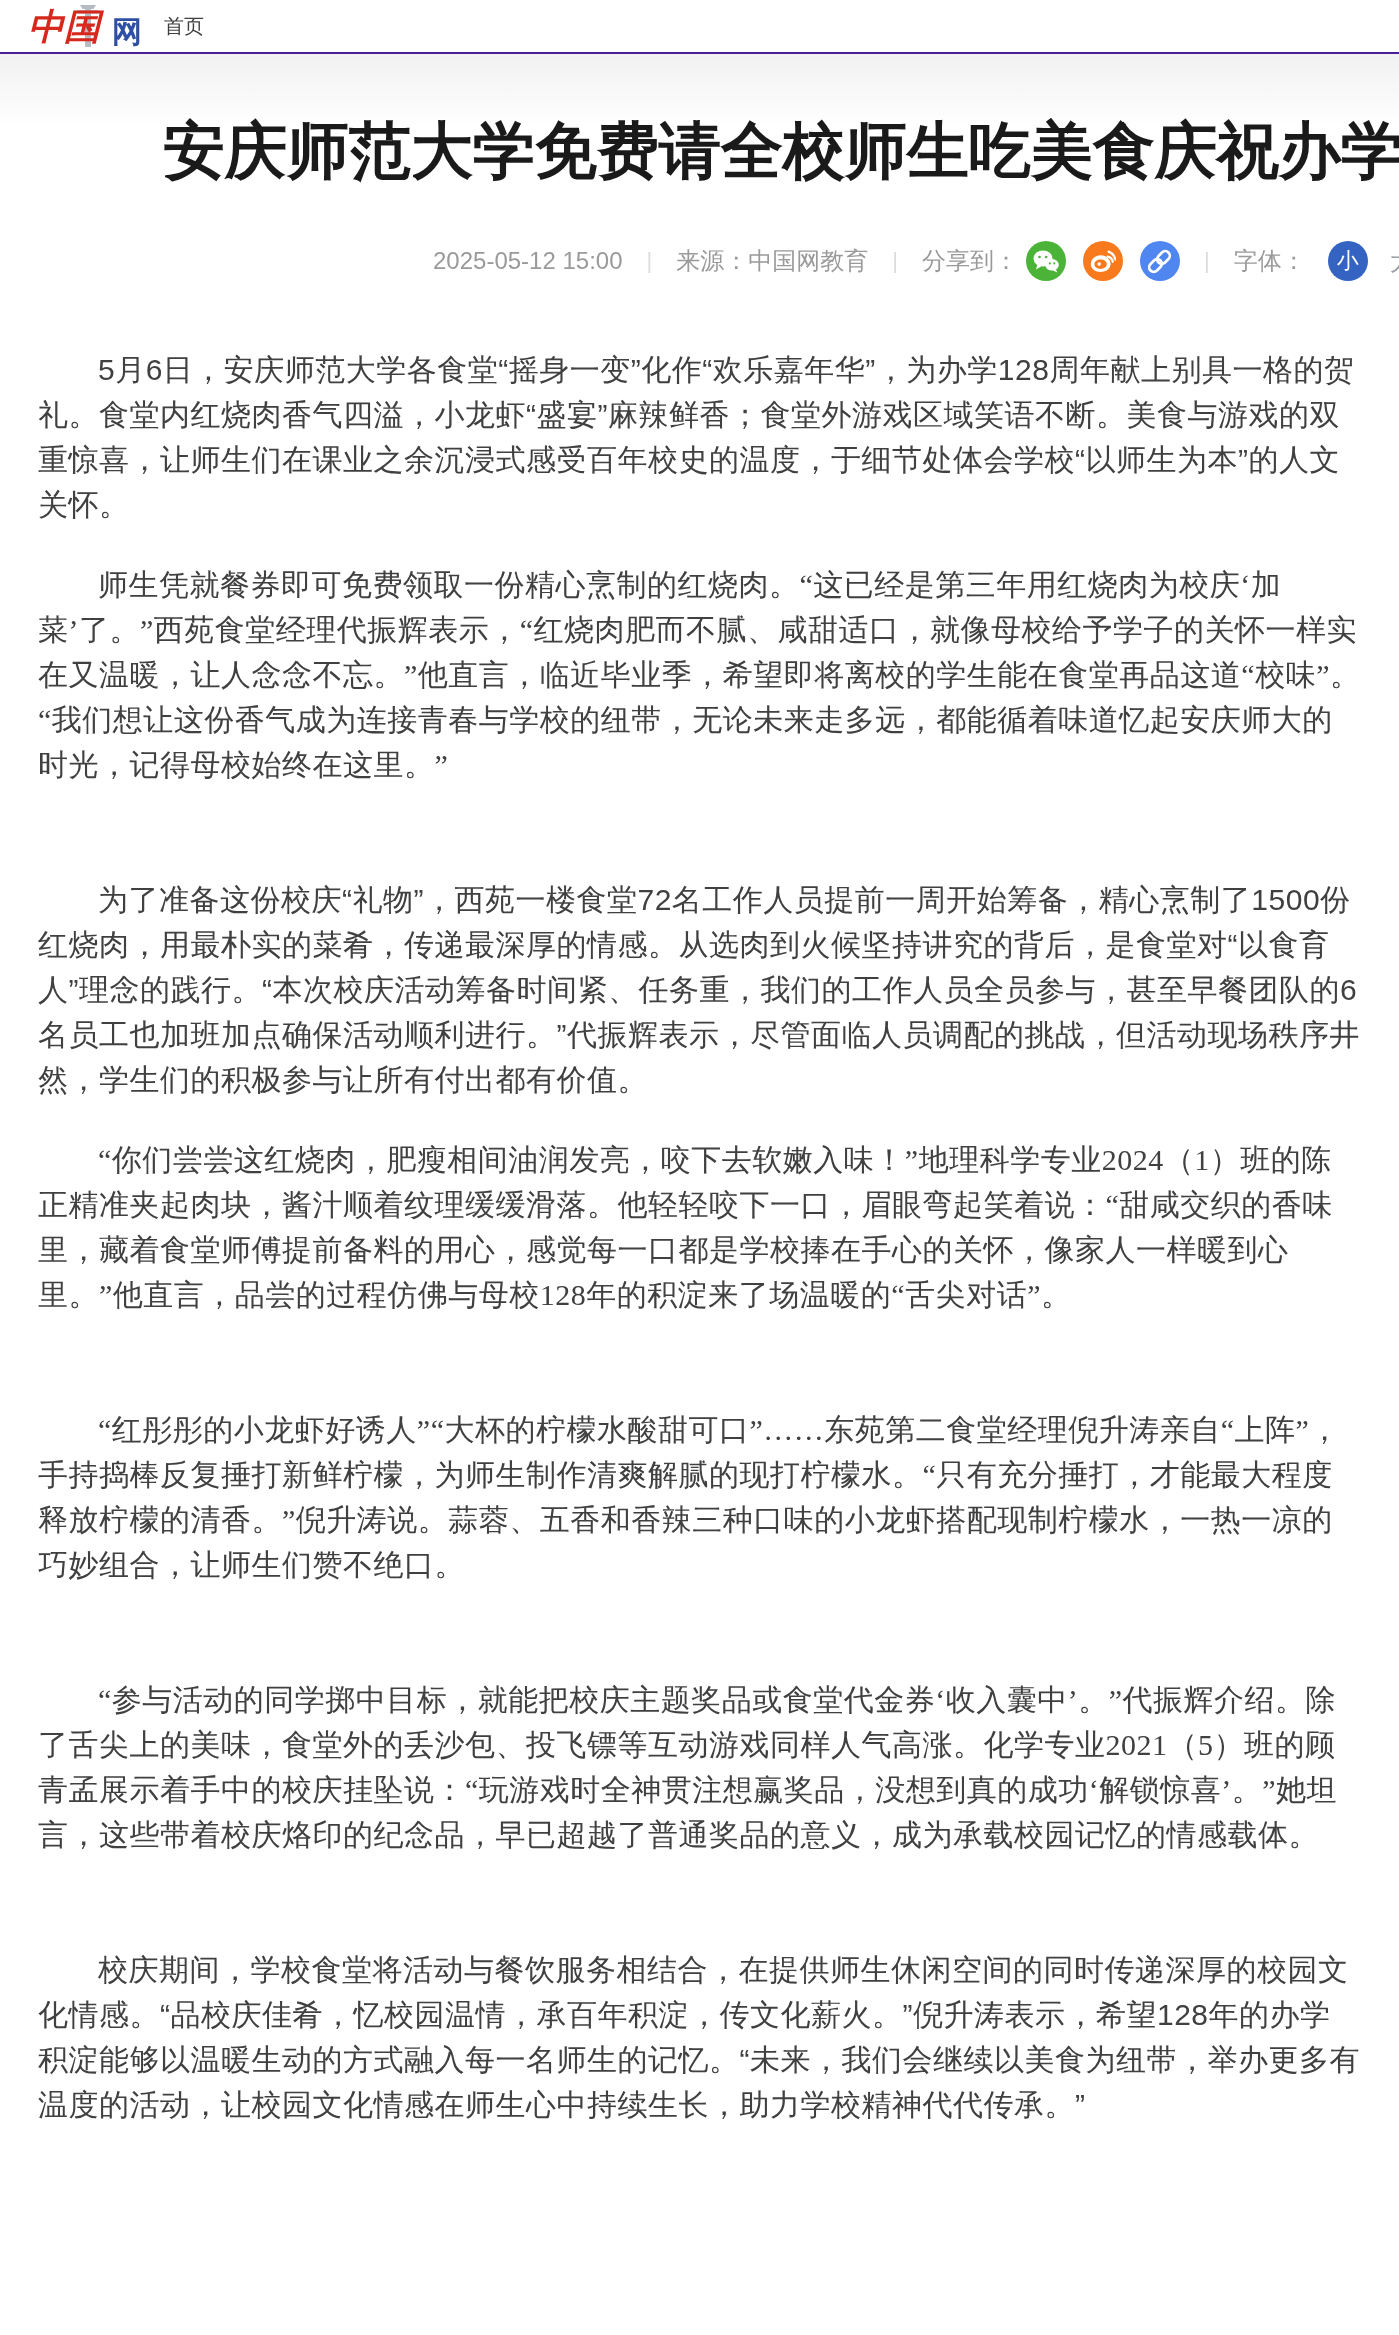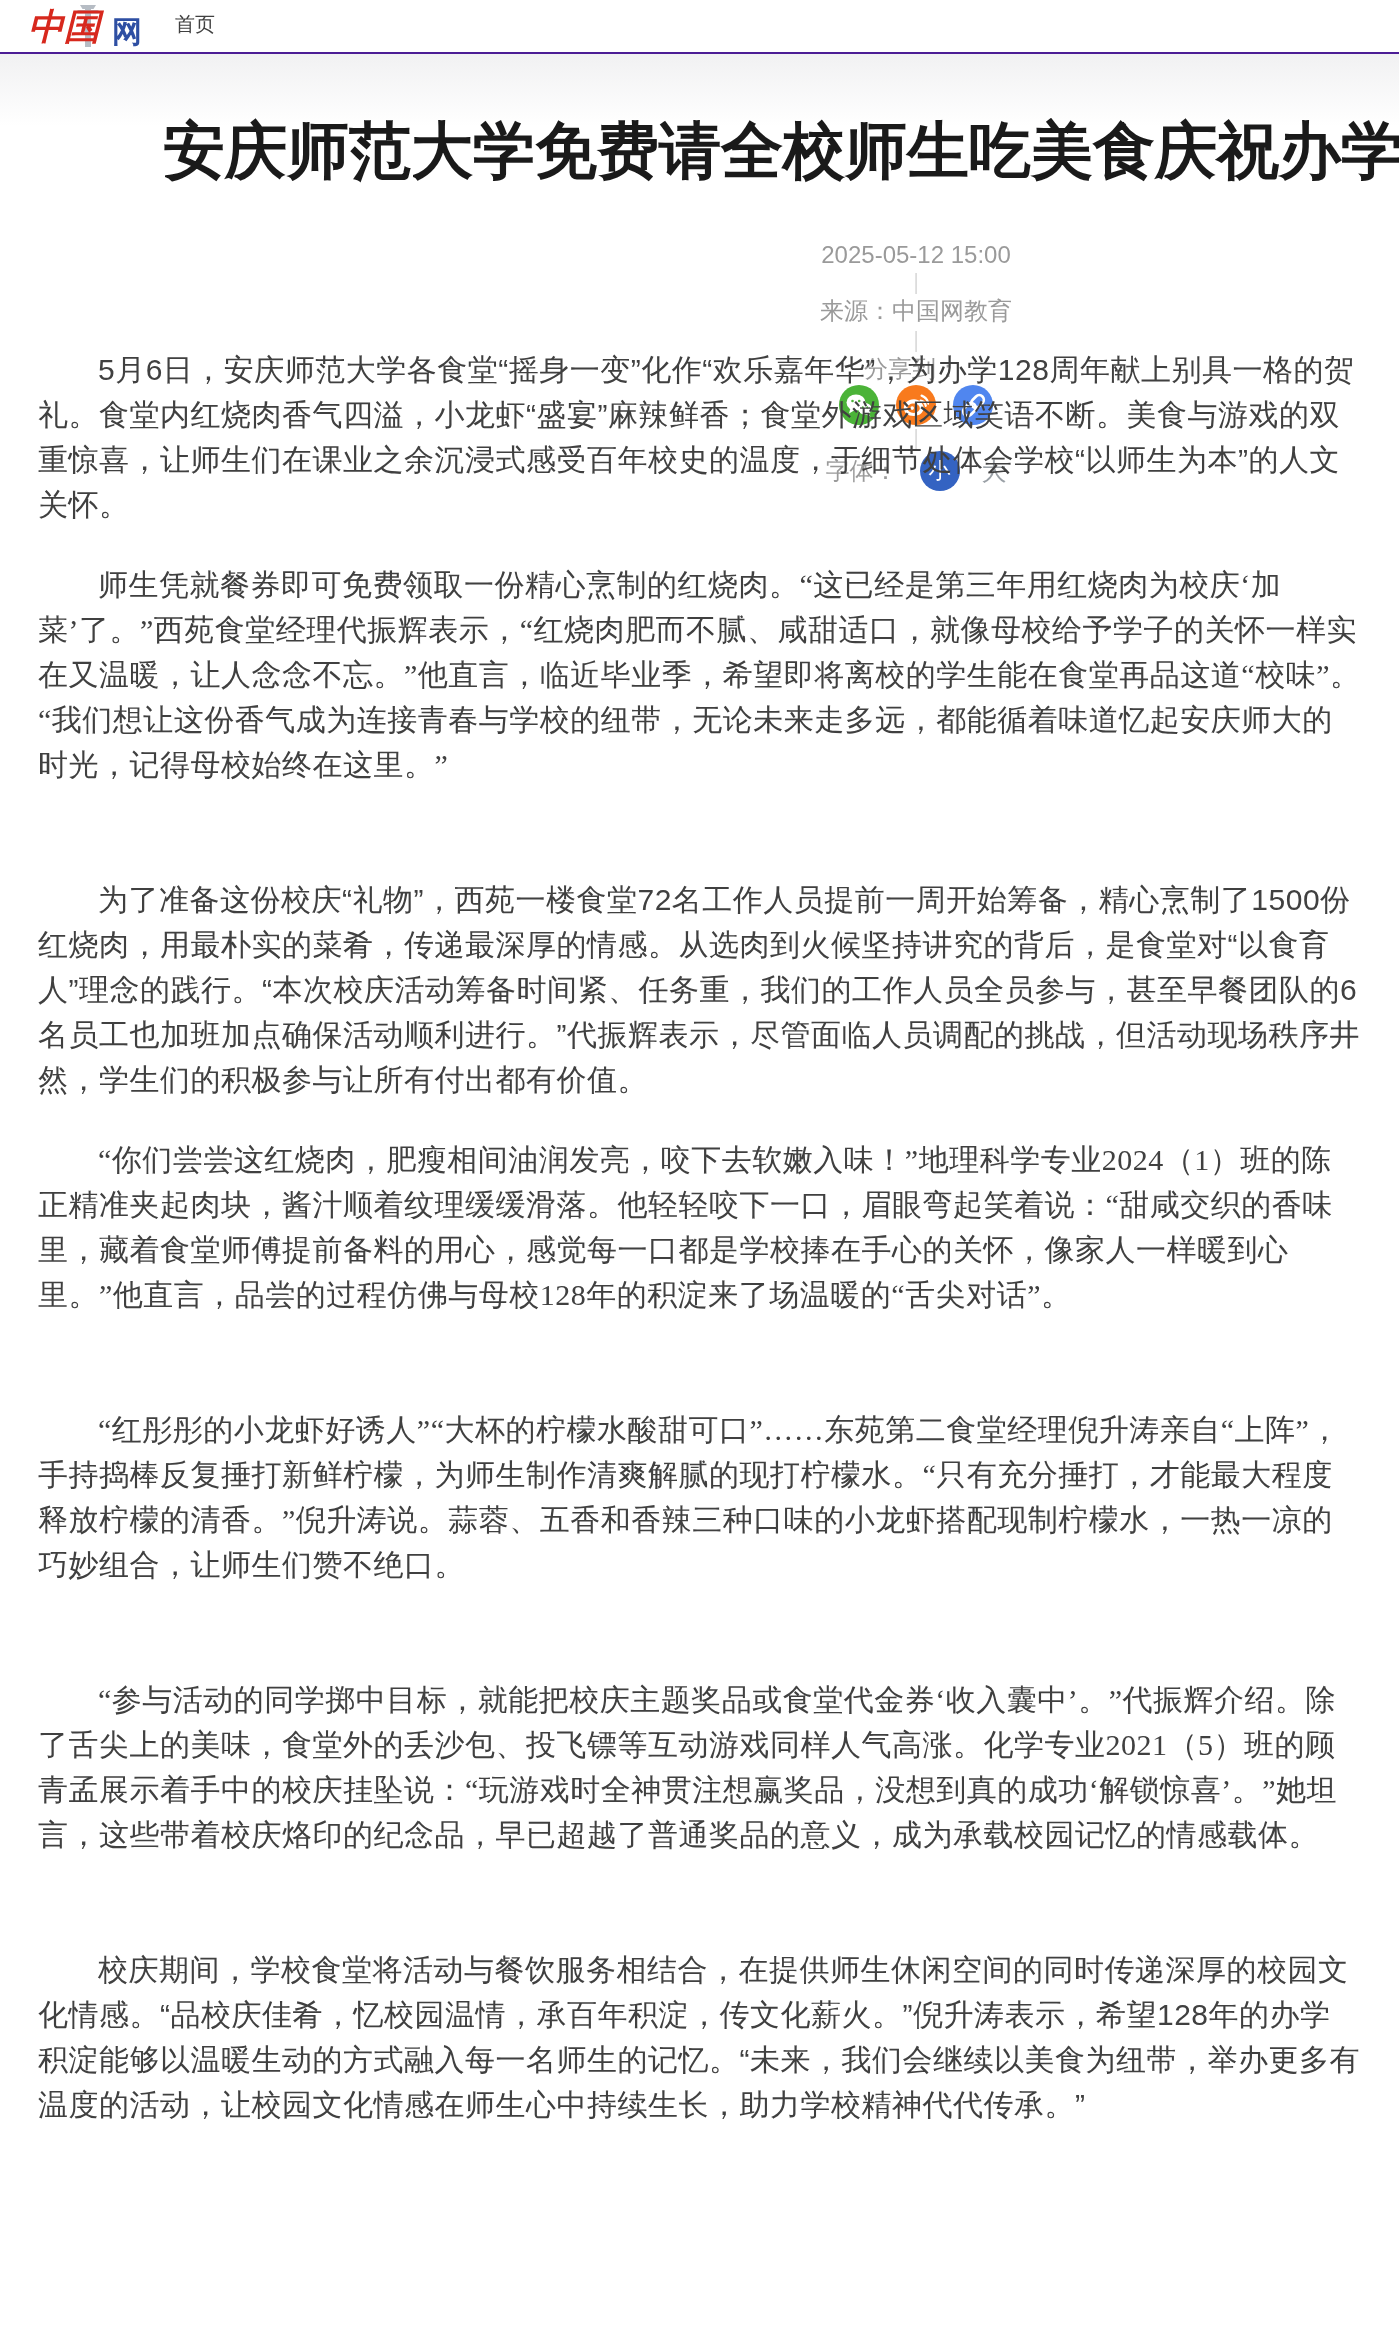--- a/index.html
+++ b/index.html
@@ -9,38 +9,37 @@
     font-family:"Liberation Sans","DejaVu Sans",sans-serif;
   }
   
   .header {
     height:54px; display:flex; align-items:center;
     border-bottom:2px solid #4c1d95; background:#ffffff;
     position:relative; z-index:2;
   }
   .logo { margin-left:28px; display:block; cursor:pointer; }
   .home-link {
-    margin-left:27px; font-size:20px; color:#404040; cursor:pointer;
+    margin-left:16px; font-size:20px; color:#404040; cursor:pointer;
     line-height:54px;
-    font-family:Liberation Mono, monospace;
   }
   .top-gradient {
     position:absolute; left:0; right:0; top:54px; height:72px;
     background:linear-gradient(#f1f1f2, #ffffff); z-index:0;
   }
   .content { position:relative; z-index:1; }
   
   .title {
     margin:64px 0 0 163px; font-size:62px; line-height:1.05; font-weight:700;
     color:#1a1a1a; white-space:nowrap; overflow:hidden; width:1236px;
   }
   
   .meta {
     margin:58px 0 0 433px; height:40px; display:flex; align-items:center;
-    font-size:24px; color:#9a9a9a; white-space:nowrap;flex-direction:column;
+    font-size:24px; color:#9a9a9a; white-space:nowrap;
   }
   .meta .sep { color:#dcdcdc; margin:0 24px; font-size:22px; }
   .share-label { margin-right:8px; }
   .share-icons { display:flex; align-items:center; gap:17px; }
   .icon-circle {
     width:40px; height:40px; border-radius:50%; display:flex;
     align-items:center; justify-content:center; cursor:pointer; flex:none;
   }
   .wechat { background:#4bb338; }
   .weibo  { background:#f87a1d; }

